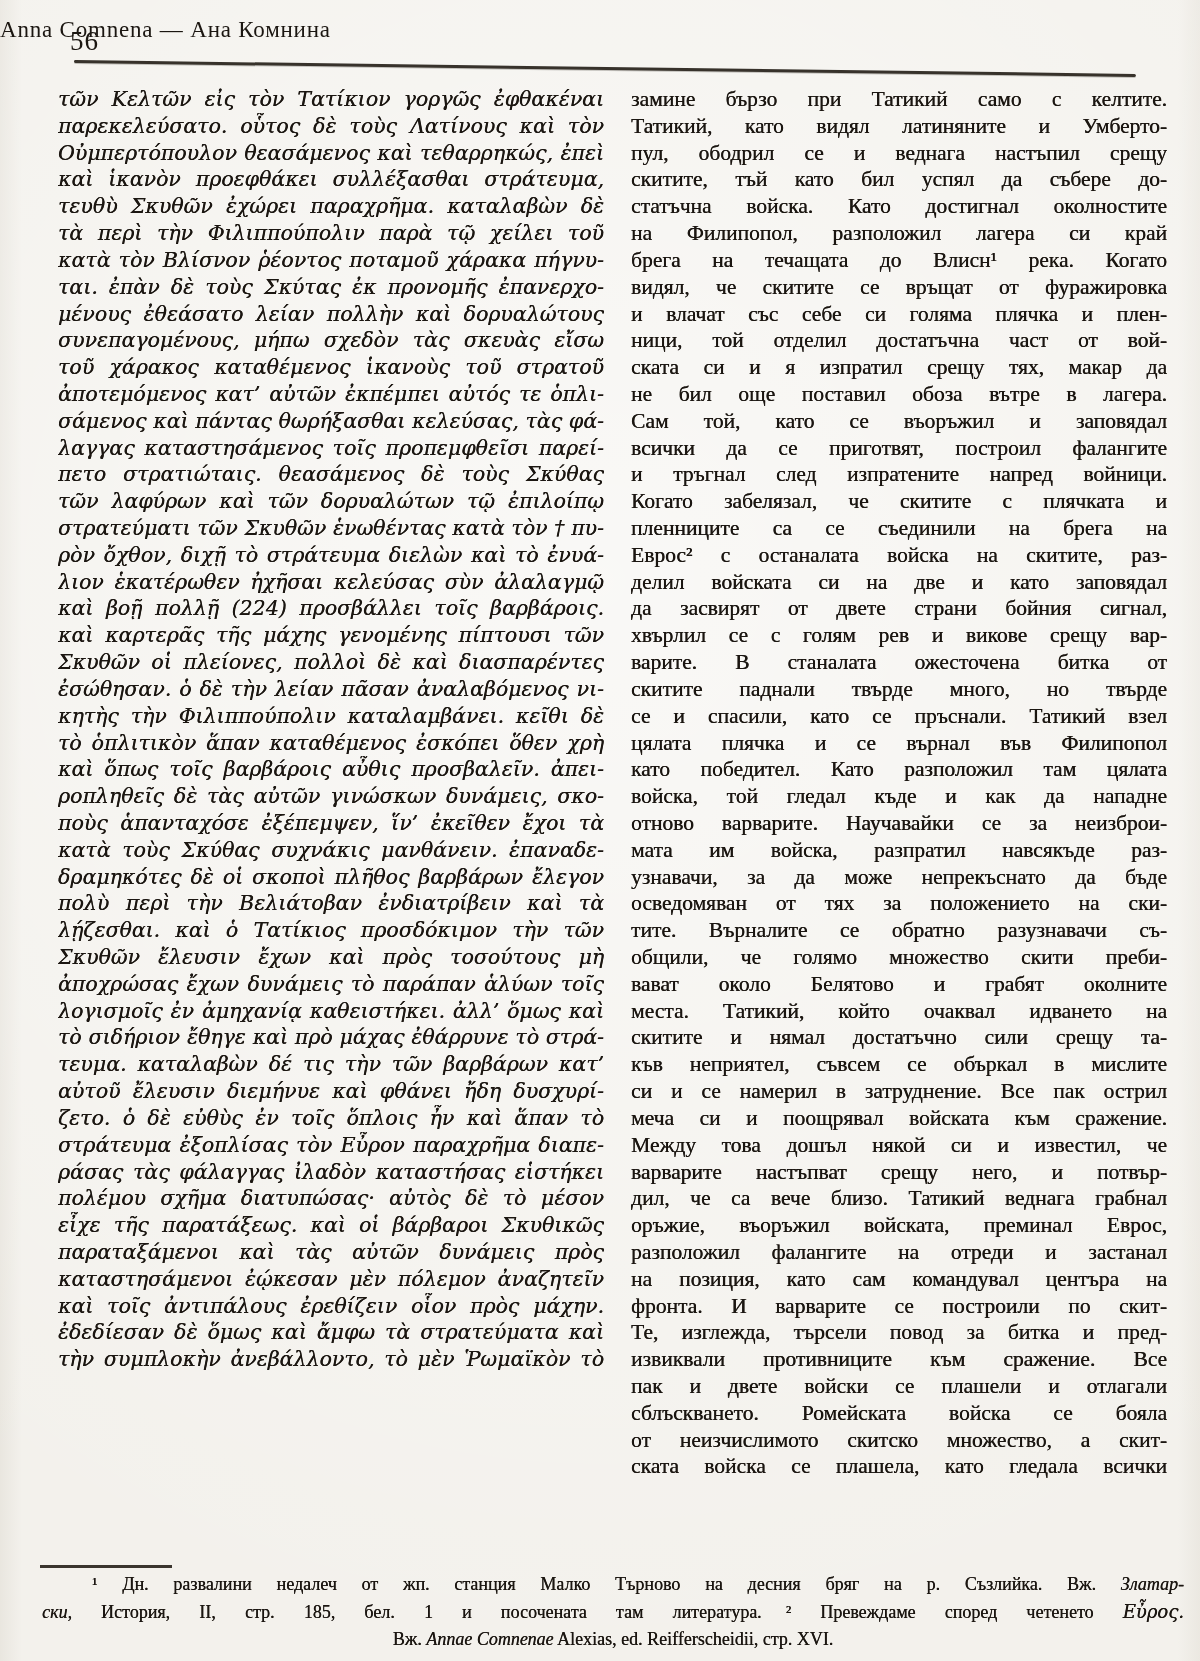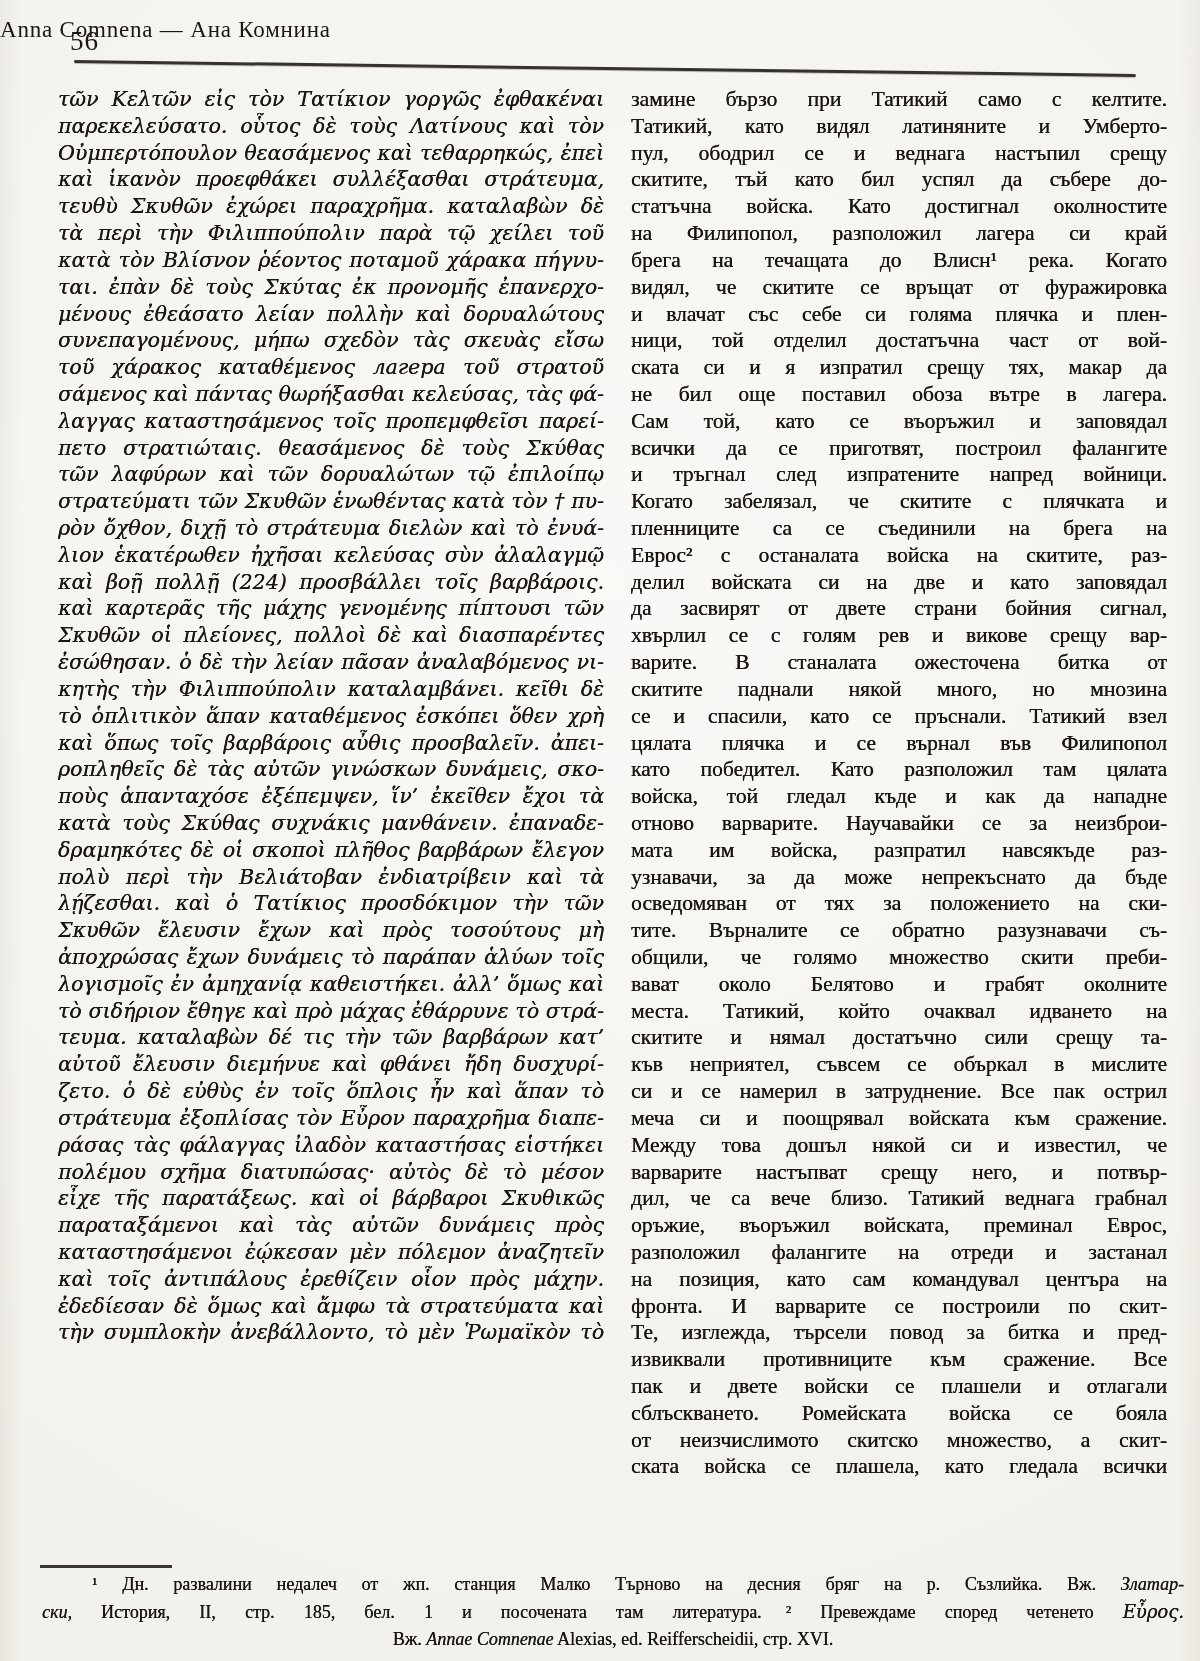--- a/index.html
+++ b/index.html
@@ -79,21 +79,22 @@
       <div class="line">τῶν Κελτῶν εἰς τὸν Τατίκιον γοργῶς ἐφθακέναι</div>
       <div class="line">παρεκελεύσατο. οὗτος δὲ τοὺς Λατίνους καὶ τὸν</div>
       <div class="line">Οὐμπερτόπουλον θεασάμενος καὶ τεθαρρηκώς, ἐπεὶ</div>
       <div class="line">καὶ ἱκανὸν προεφθάκει συλλέξασθαι στράτευμα, κα-</div>
       <div class="line">τευθὺ Σκυθῶν ἐχώρει παραχρῆμα. καταλαβὼν δὲ</div>
       <div class="line">τὰ περὶ τὴν Φιλιππούπολιν παρὰ τῷ χείλει τοῦ</div>
       <div class="line">κατὰ τὸν Βλίσνον ῥέοντος ποταμοῦ χάρακα πήγνυ-</div>
       <div class="line">ται. ἐπὰν δὲ τοὺς Σκύτας ἐκ προνομῆς ἐπανερχο-</div>
       <div class="line">μένους ἐθεάσατο λείαν πολλὴν καὶ δορυαλώτους</div>
       <div class="line">συνεπαγομένους, μήπω σχεδὸν τὰς σκευὰς εἴσω</div>
-      <div class="line">τοῦ χάρακος καταθέμενος лагера τοῦ στρατοῦ</div>
+      <div class="line">τοῦ χάρακος καταθέμενος ἱκανοὺς τοῦ στρατοῦ</div>
+      <div class="line">ἀποτεμόμενος κατ’ αὐτῶν ἐκπέμπει αὐτός τε ὁπλι-</div>
       <div class="line">σάμενος καὶ πάντας θωρήξασθαι κελεύσας, τὰς φά-</div>
       <div class="line">λαγγας καταστησάμενος τοῖς προπεμφθεῖσι παρεί-</div>
       <div class="line">πετο στρατιώταις. θεασάμενος δὲ τοὺς Σκύθας μετὰ</div>
       <div class="line">τῶν λαφύρων καὶ τῶν δορυαλώτων τῷ ἐπιλοίπῳ</div>
       <div class="line">στρατεύματι τῶν Σκυθῶν ἑνωθέντας κατὰ τὸν † πυ-</div>
       <div class="line">ρὸν ὄχθον, διχῇ τὸ στράτευμα διελὼν καὶ τὸ ἐνυά-</div>
       <div class="line">λιον ἑκατέρωθεν ἠχῆσαι κελεύσας σὺν ἀλαλαγμῷ</div>
       <div class="line">καὶ βοῇ πολλῇ (224) προσβάλλει τοῖς βαρβάροις.</div>
       <div class="line">καὶ καρτερᾶς τῆς μάχης γενομένης πίπτουσι τῶν</div>
       <div class="line">Σκυθῶν οἱ πλείονες, πολλοὶ δὲ καὶ διασπαρέντες</div>
@@ -141,21 +142,21 @@
       <div class="line">Сам той, като се въоръжил и заповядал</div>
       <div class="line">всички да се приготвят, построил фалангите</div>
       <div class="line">и тръгнал след изпратените напред войници.</div>
       <div class="line">Когато забелязал, че скитите с плячката и</div>
       <div class="line">пленниците са се съединили на брега на</div>
       <div class="line">Еврос² с останалата войска на скитите, раз-</div>
       <div class="line">делил войската си на две и като заповядал</div>
       <div class="line">да засвирят от двете страни бойния сигнал,</div>
       <div class="line">хвърлил се с голям рев и викове срещу вар-</div>
       <div class="line">варите. В станалата ожесточена битка от</div>
-      <div class="line">скитите паднали някой много, но мнозина</div>
+      <div class="line">скитите паднали твърде много, но твърде</div>
       <div class="line">се и спасили, като се пръснали. Татикий взел</div>
       <div class="line">цялата плячка и се върнал във Филипопол</div>
       <div class="line">като победител. Като разположил там цялата</div>
       <div class="line">войска, той гледал къде и как да нападне</div>
       <div class="line">отново варварите. Научавайки се за неизброи-</div>
       <div class="line">мата им войска, разпратил навсякъде раз-</div>
       <div class="line">узнавачи, за да може непрекъснато да бъде</div>
       <div class="line">осведомяван от тях за положението на ски-</div>
       <div class="line">тите. Върналите се обратно разузнавачи съ-</div>
       <div class="line">общили, че голямо множество скити преби-</div>

